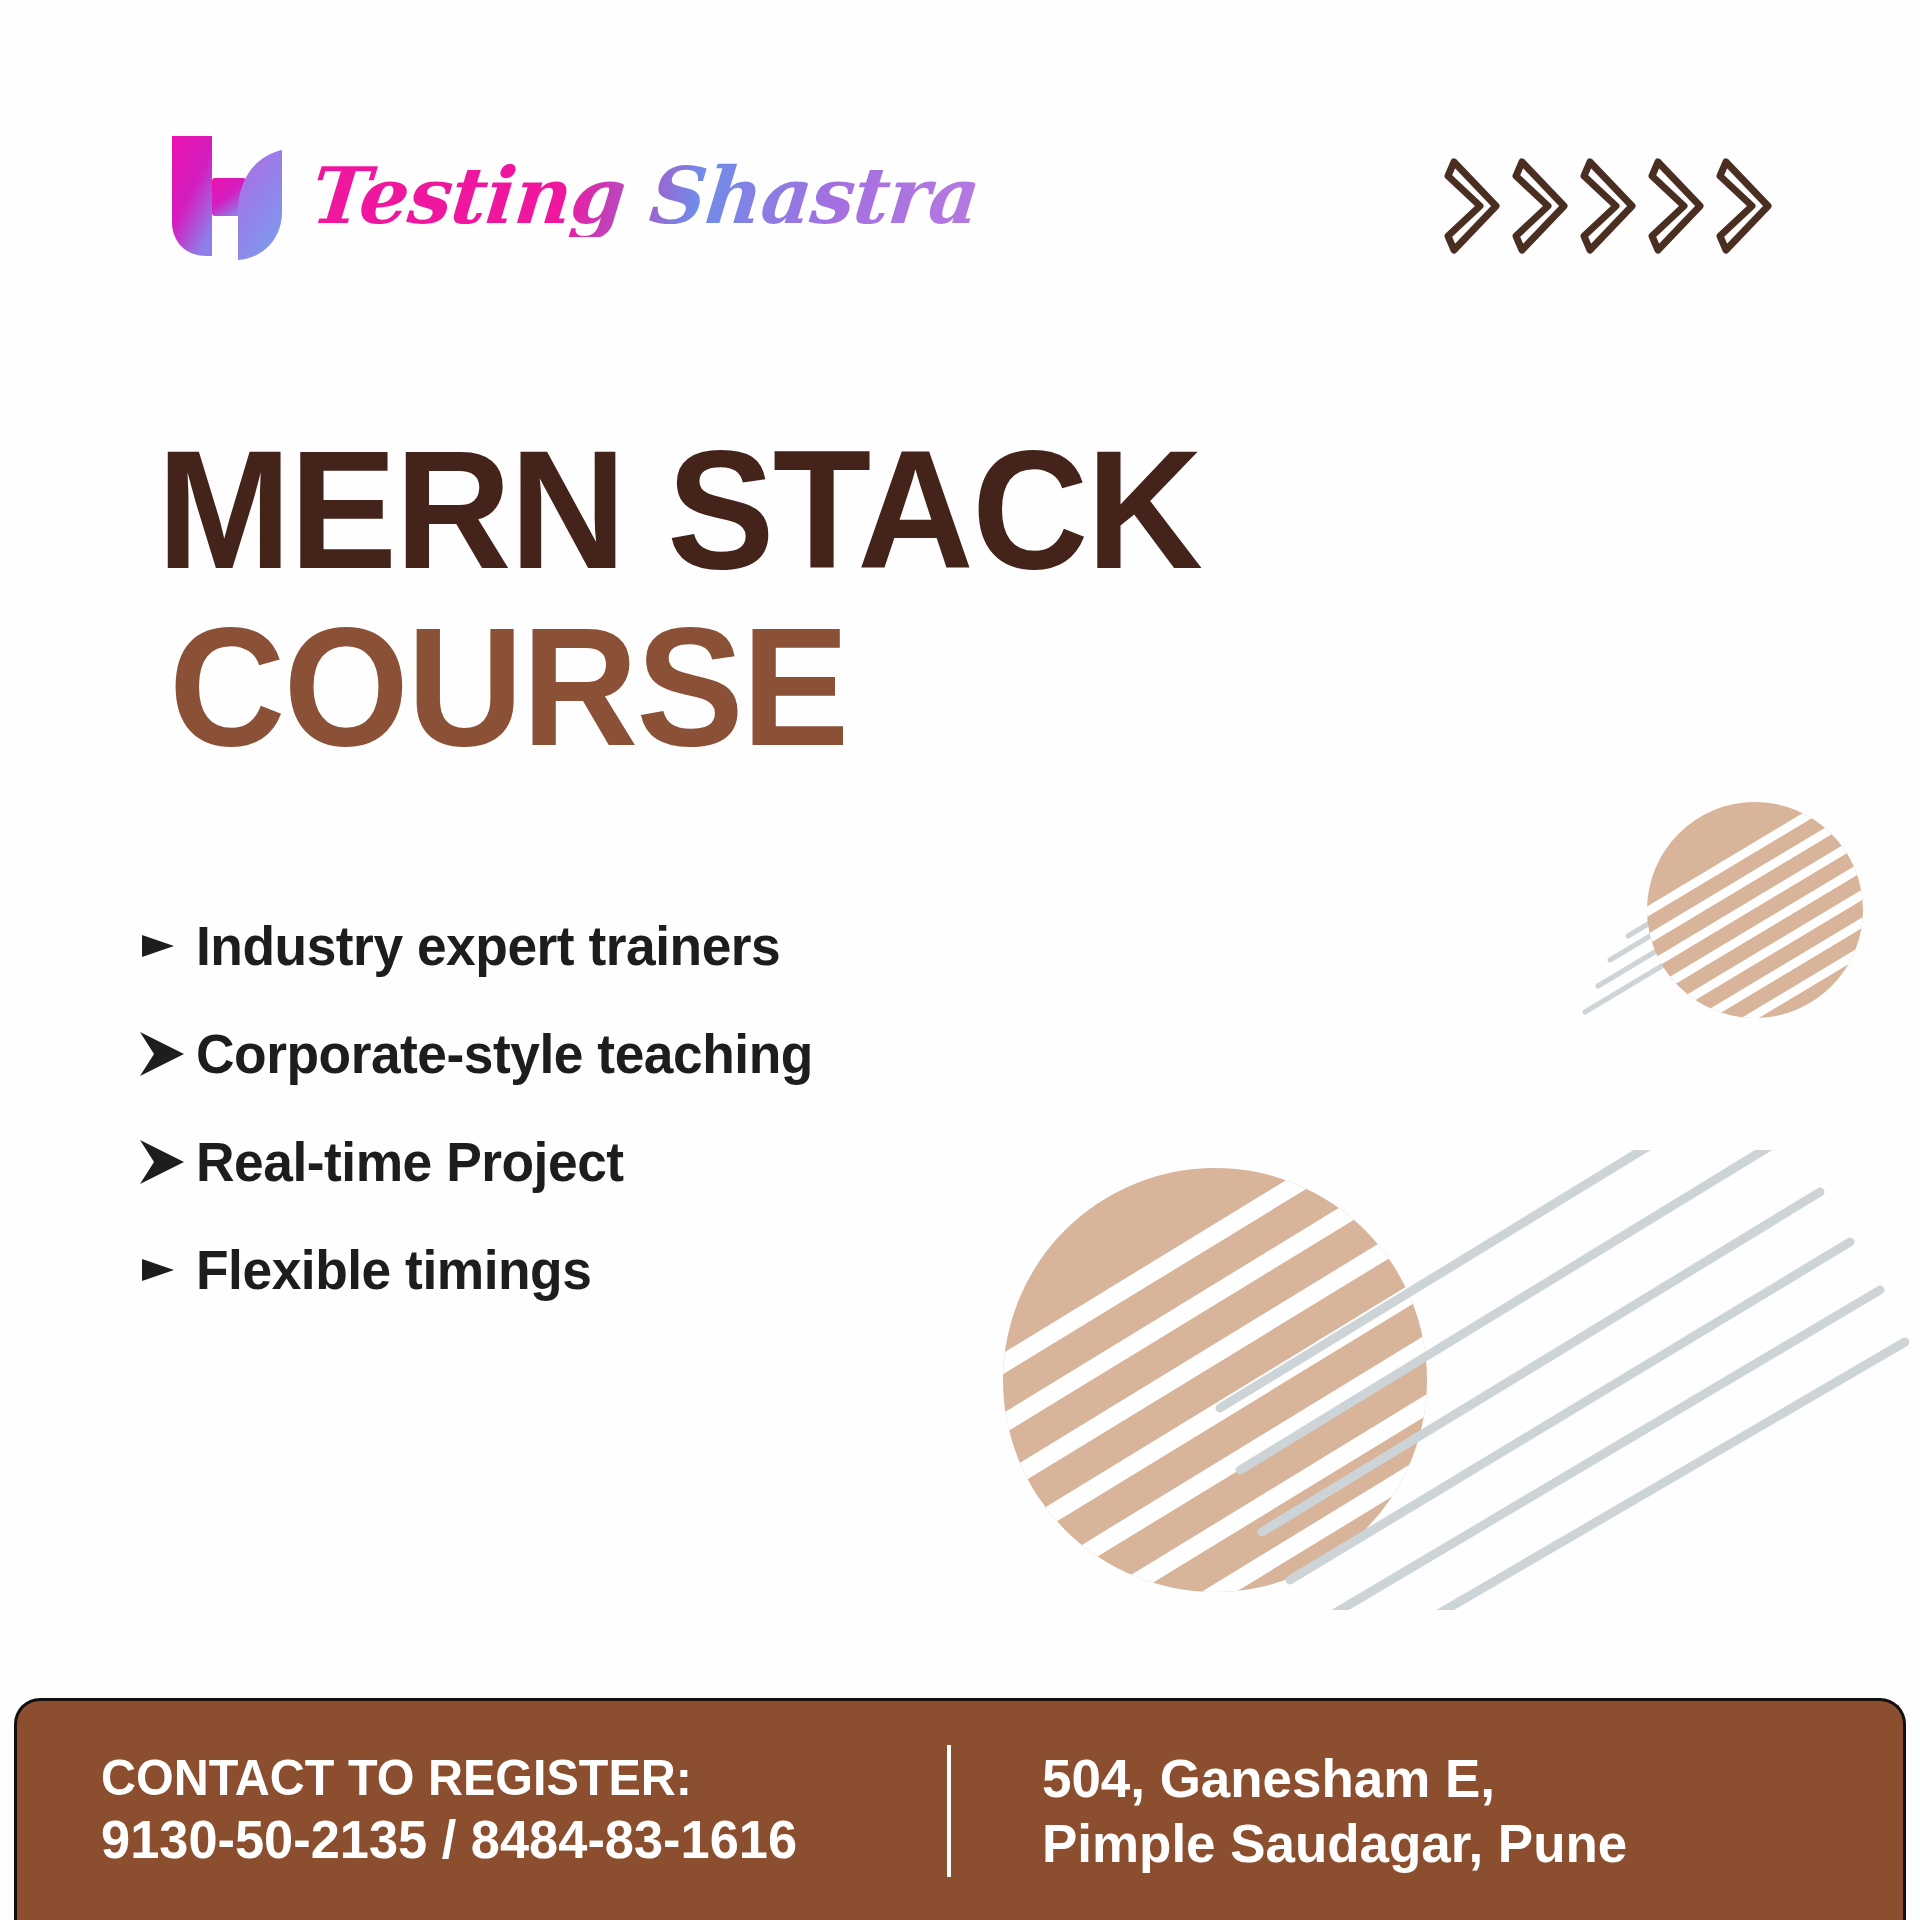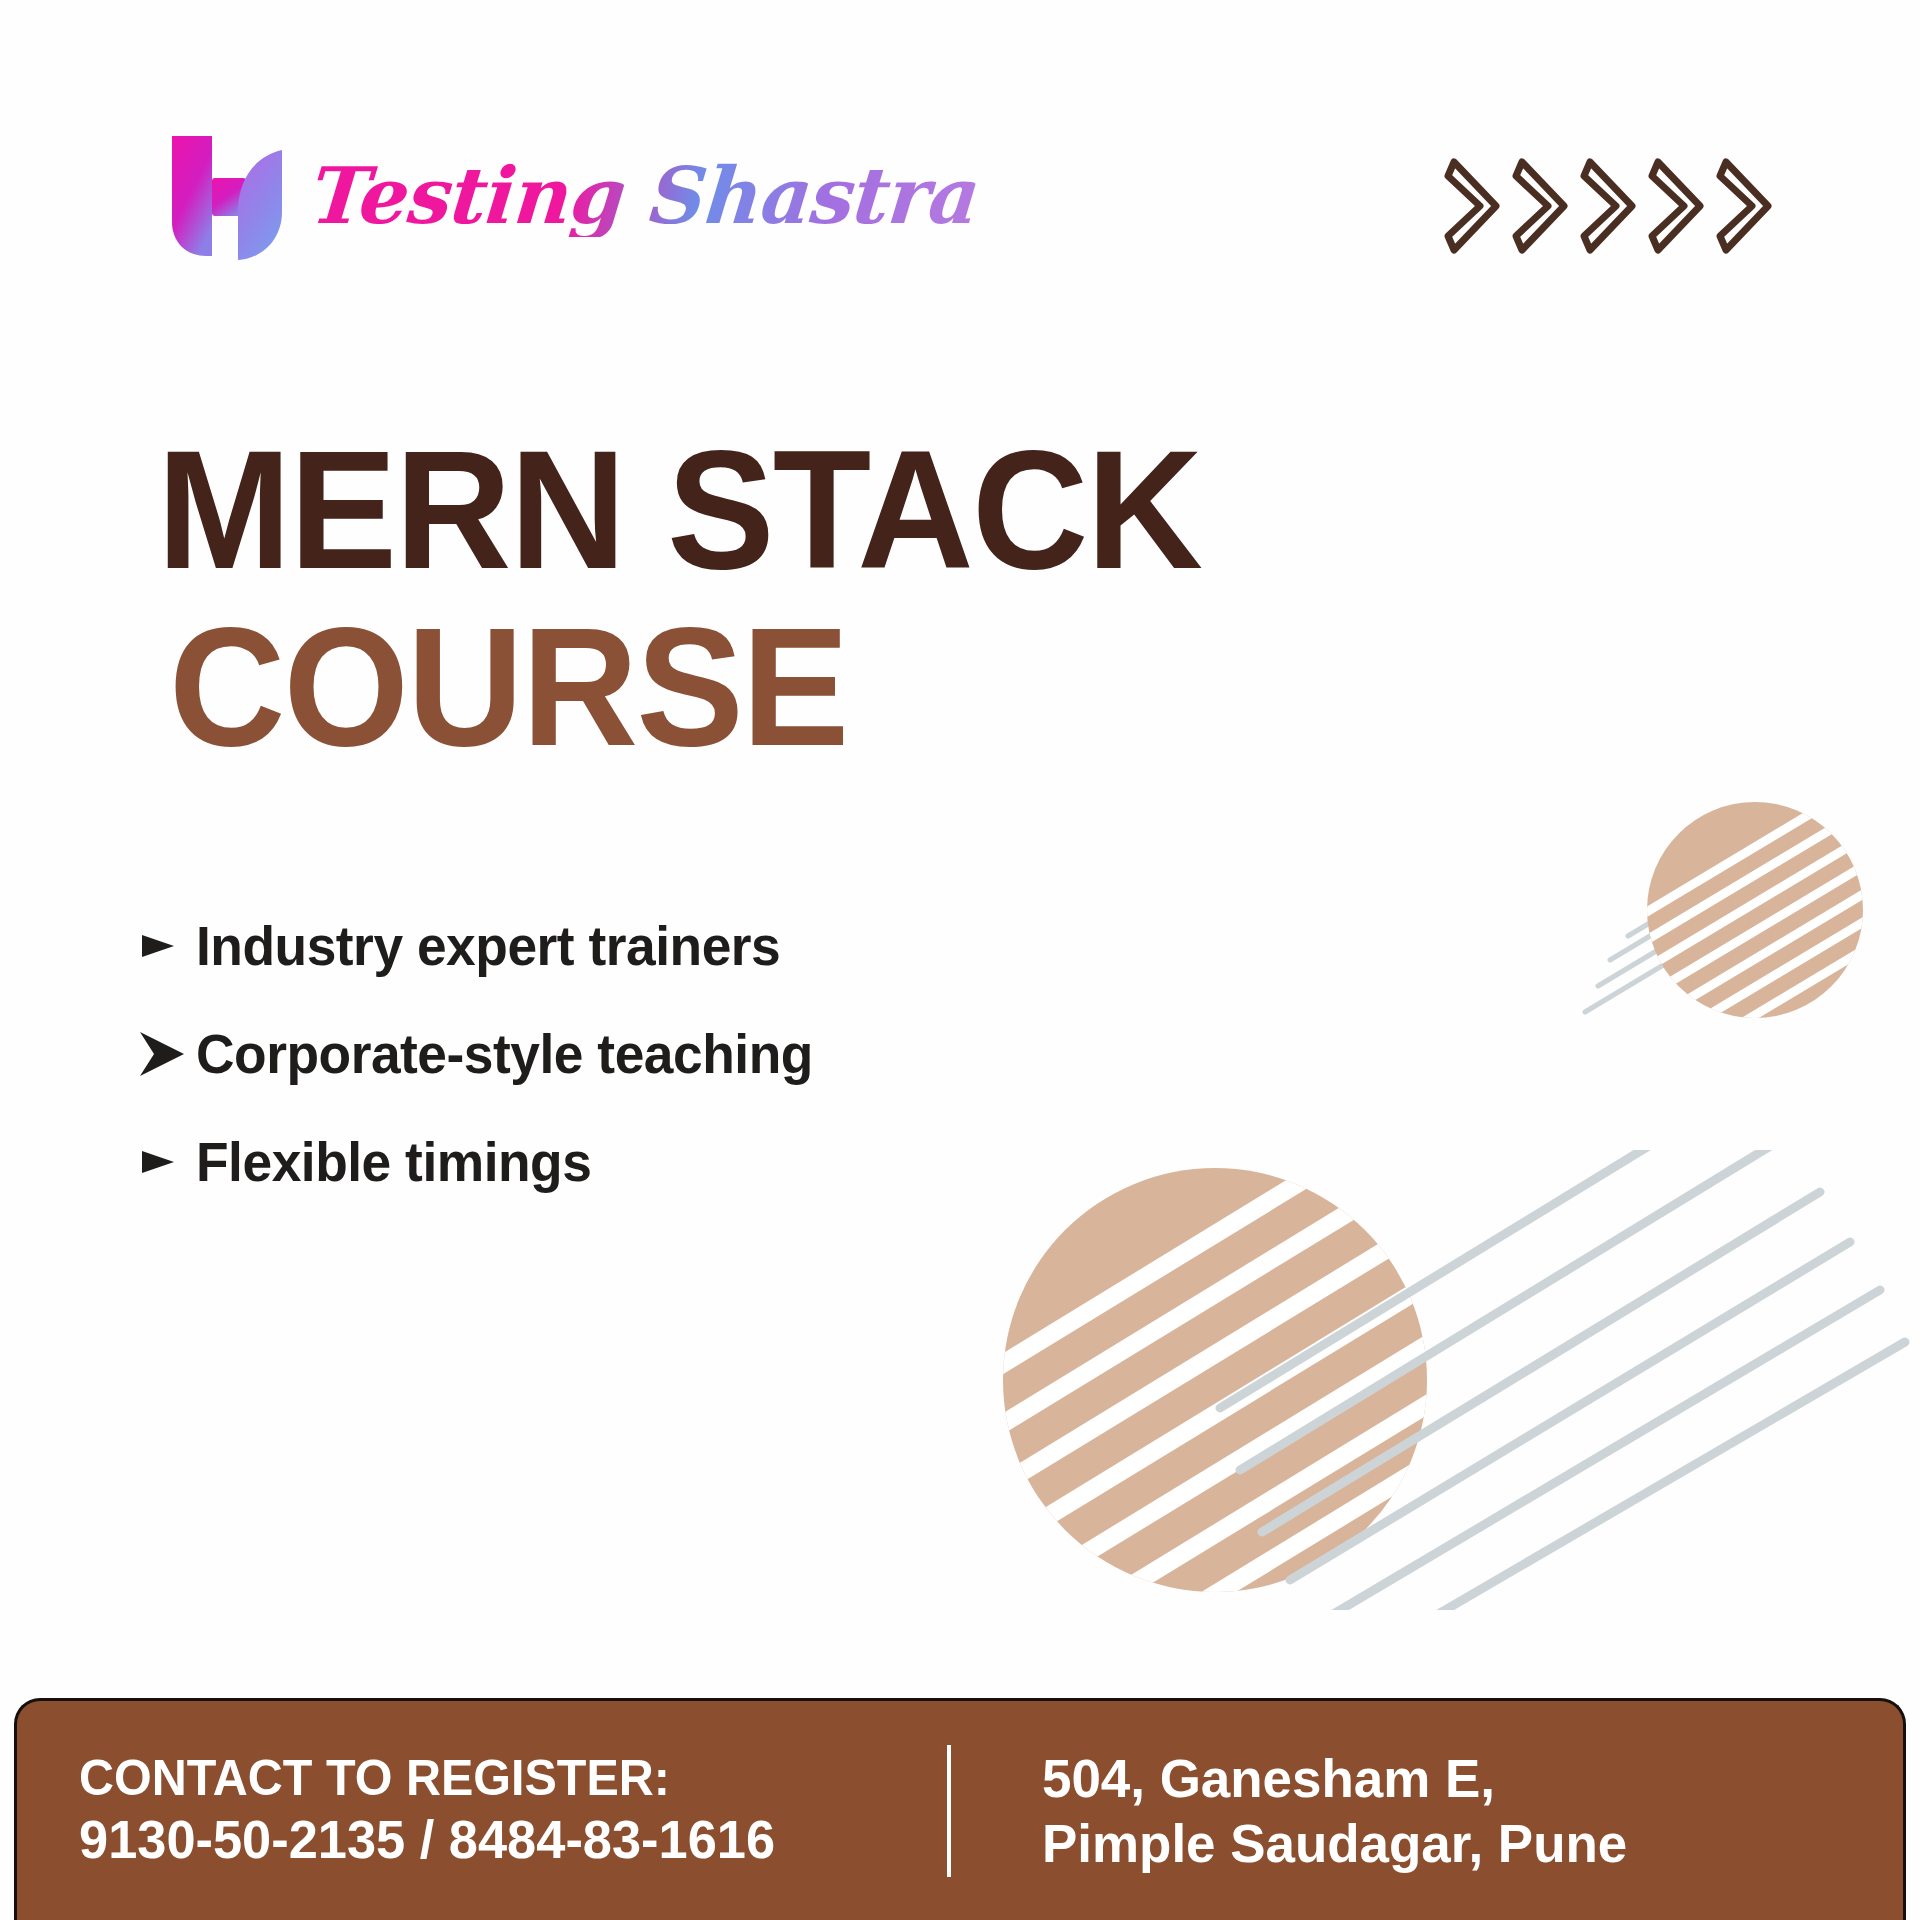--- a/index.html
+++ b/index.html
@@ -104,21 +104,21 @@
     position:absolute; left:14px; bottom:0;
     width:1892px; height:222px;
     background:#8b4f2f;
     border:3px solid #15100d;
     border-top-left-radius:26px;
     border-top-right-radius:26px;
     border-bottom:none;
     display:flex; align-items:center;
   }
   .contact-left {
-    padding-left:62px;
+    padding-left:84px;
     width:930px;
   }
   .contact-divider {
     width:4px; height:132px;
     background:#ffffff;
     flex:0 0 4px;
   }
   .contact-right { padding-left:91px; }
   .contact-heading {
     font-family:"Liberation Sans", sans-serif;
@@ -287,20 +287,28 @@
     <div class="feature-item">
       <span class="feature-marker">
         <svg width="56" height="56" viewBox="0 0 56 56">
             <path d="M6 6 L50 28 L6 50 L20 28 Z" fill="#1f1d1c"></path>
           </svg>
       </span>
       <span class="feature-label">Corporate-style teaching</span>
     </div>
 
 
+    <div class="feature-item">
+      <span class="feature-marker">
+        <svg width="56" height="56" viewBox="0 0 56 56">
+            <path d="M6 6 L50 28 L6 50 L20 28 Z" fill="#1f1d1c"></path>
+          </svg>
+      </span>
+      <span class="feature-label">Real-time Project</span>
+    </div>
 
     <div class="feature-item">
       <span class="feature-marker">
         <svg width="46" height="46" viewBox="0 0 46 46">
             <path d="M8 12 L40 23 L8 34 Z" fill="#1f1d1c"></path>
           </svg>
       </span>
       <span class="feature-label">Flexible timings</span>
     </div>
 

